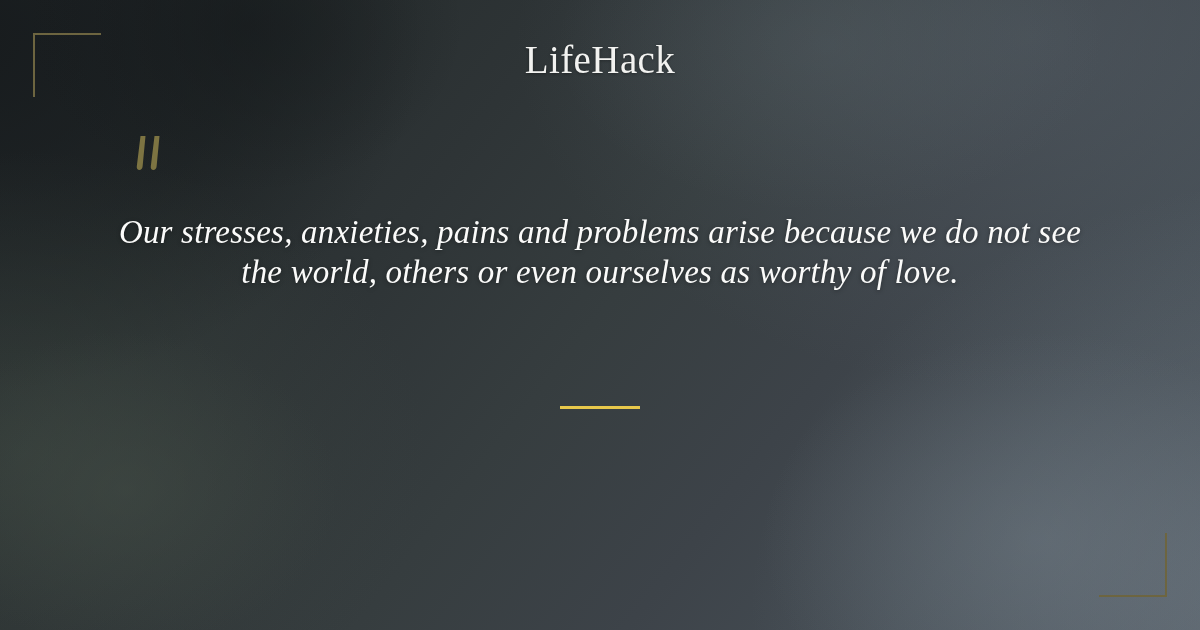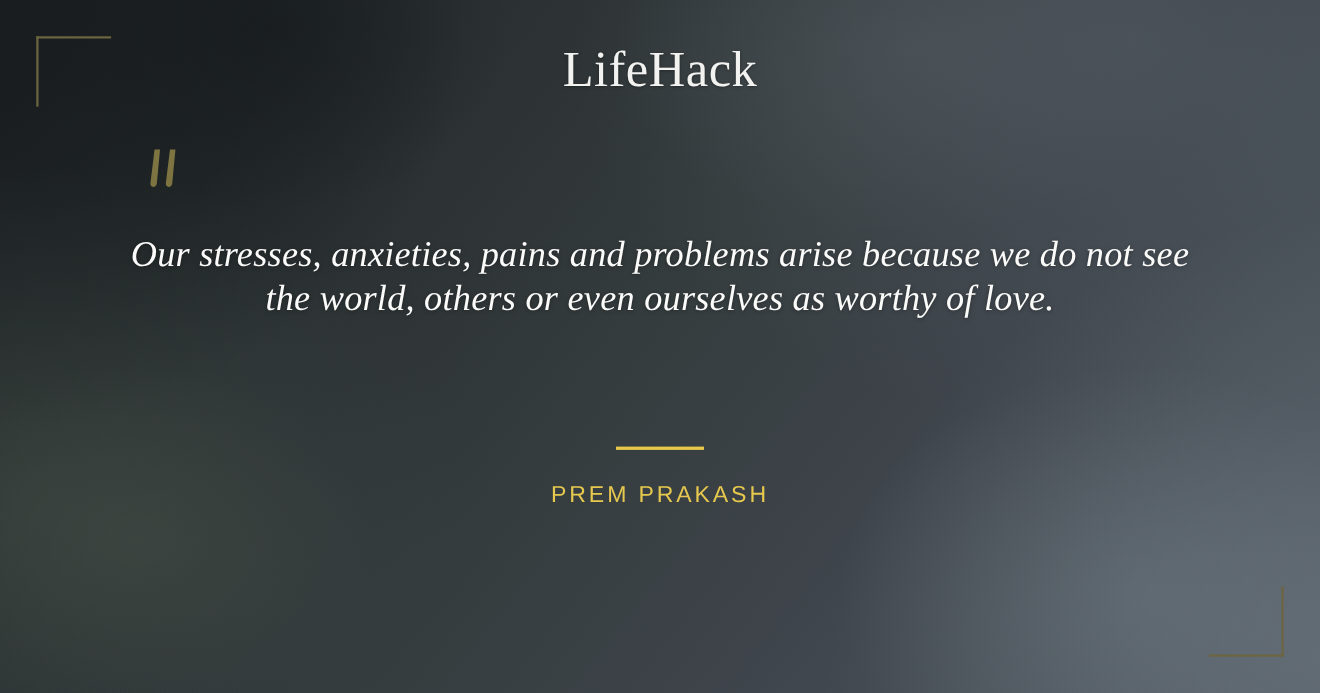--- a/index.html
+++ b/index.html
@@ -51,21 +51,21 @@
   .corner.br .h { left: 0; bottom: 0; width: 68px; height: 2px; }
   .corner.br .v { right: 0; top: 0; width: 2px; height: 64px; }
 
   
   #logo {
     position: absolute;
     left: 0; right: 0;
     top: 40px;
     text-align: center;
     font-family: "Liberation Serif", "DejaVu Serif", serif;
-    font-size: 46px;
+    font-size: 39px;
     line-height: 1;
     color: #f2f2f0;
     letter-spacing: 0.4px;
     text-shadow: 0 1px 3px rgba(0,0,0,0.35);
   }
 
   
   #quote-mark {
     position: absolute;
     left: 124px;
@@ -146,15 +146,14 @@
       <path d="M30.5 4 C30.5 4, 35.5 4, 35.5 4 L32.6 34.5 C32.4 36.6, 31.0 38.0, 29.4 38.0 C27.6 38.0, 26.4 36.3, 26.8 34.2 Z" fill="#7d7442"></path>
     </svg>
   </div>
 
   <div id="quote-block">
     <p id="quote-text">Our stresses, anxieties, pains and problems arise because we do not see the world, others or even ourselves as worthy of love.</p>
   </div>
 
   <div id="divider"></div>
 
-  <div id="author">PREM PRAKASH</div>
 
 </div>
 
 </body></html>

